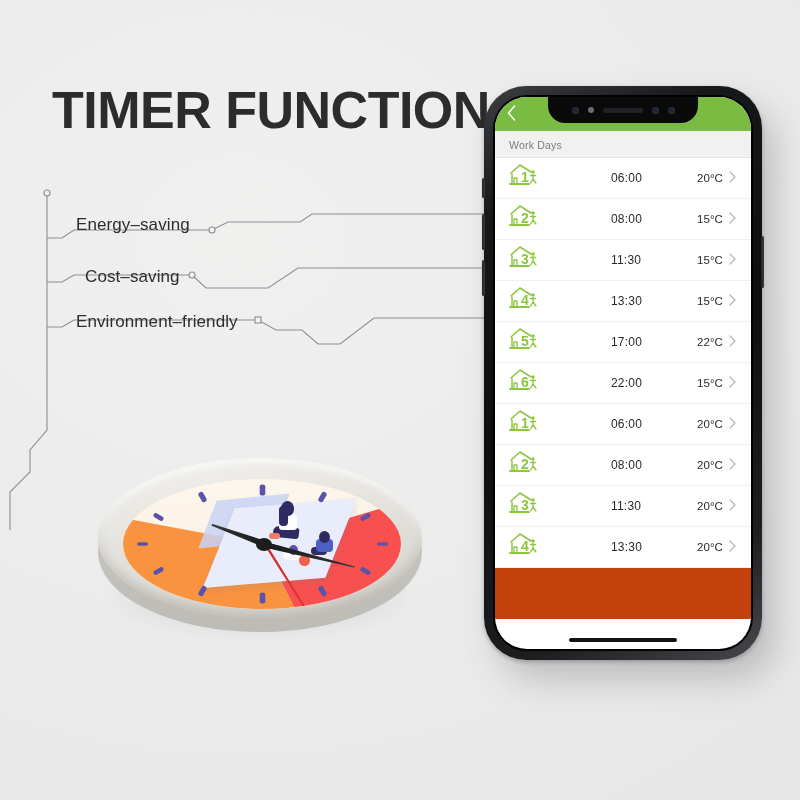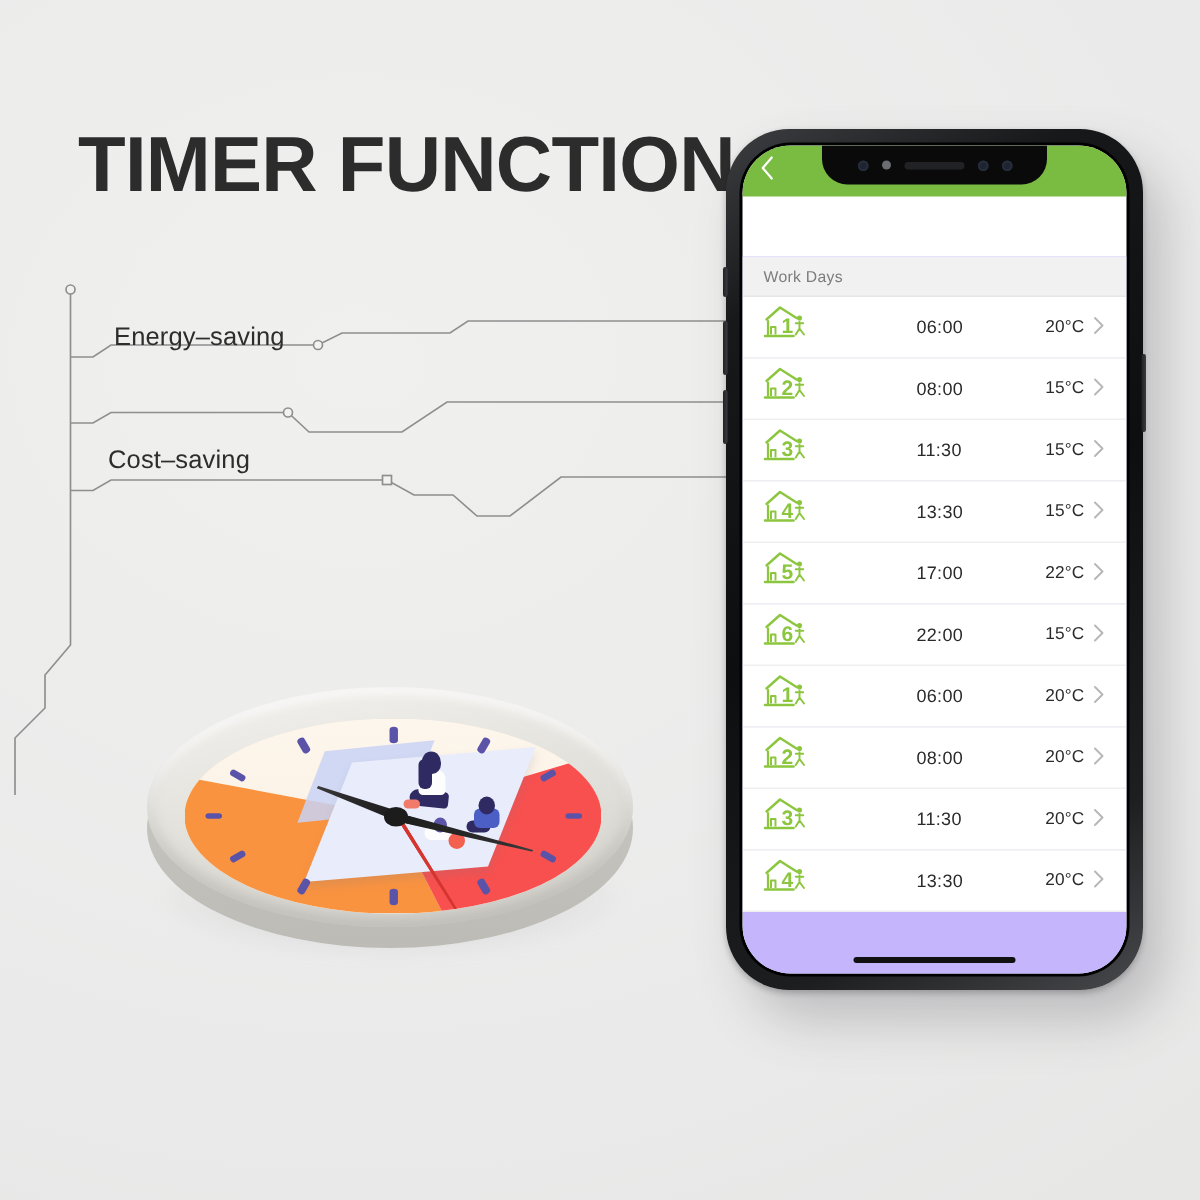--- a/index.html
+++ b/index.html
@@ -29,21 +29,21 @@
     color: #343434; line-height: 1.0; white-space: nowrap;
   }
 
   
   .bullet {
     position: absolute;
     font-size: 17px; font-weight: 400;
     color: #2d2d2d; white-space: nowrap; letter-spacing: 0.1px;
   }
   .b1 { left: 76px; top: 215px; }
-  .b2 { left: 72px; top: 267px; margin-top: 30px; }
+  .b2 { left: 85px; top: 267px; }
   .b3 { left: 76px; top: 312px; }
 
   
   #traces { position: absolute; left: 0; top: 0; width: 800px; height: 800px; }
 
   
   .clock-wrap {
     position: absolute; left: 96px; top: 452px;
     width: 330px; height: 200px;
   }
@@ -230,23 +230,22 @@
     width: 18px;
   }
   .nav-title {
     position: absolute; left: 0; right: 0; text-align: center;
     font-size: 12.5px; color: #ffffff; font-weight: 400; letter-spacing: .2px;
   }
 
   
   .list {
     height: calc(100% - 64px);
-    background: #c4b5fd;
+    background: #c2410c;
     overflow: hidden;
-    margin-top: 40px;
   }
   .section-head {
     background: #f1f1f1;
     padding: 8px 14px 6px 14px;
     font-size: 10.5px; color: #7c7c7c; letter-spacing: .2px;
     border-bottom: 1px solid #e6e6e6;
   }
   .row {
     display: flex; align-items: center;
     height: 41px; padding: 0 13px 0 14px;
@@ -294,20 +293,21 @@
     <g fill="#f2f2f2" stroke="#8e8e8e" stroke-width="1.1">
       <circle cx="47" cy="193" r="3"></circle>
       <circle cx="212" cy="230" r="3"></circle>
       <circle cx="192" cy="275" r="3"></circle>
       <rect x="255" y="317" width="6" height="6"></rect>
     </g>
   </svg>
 
   <div class="bullet b1">Energy–saving</div>
   <div class="bullet b2">Cost–saving</div>
+  <div class="bullet b3">Environment–friendly</div>
 
   <div class="clock-wrap">
     <div class="clock-shadow"></div>
     <div class="clock-body">
       <div class="clock-rim-deep"></div>
       <div class="clock-rim">
         <div class="clock-face">
           <div class="sector-cream"></div>
           <div class="sector-orange"></div>
           <div class="sector-red"></div>

